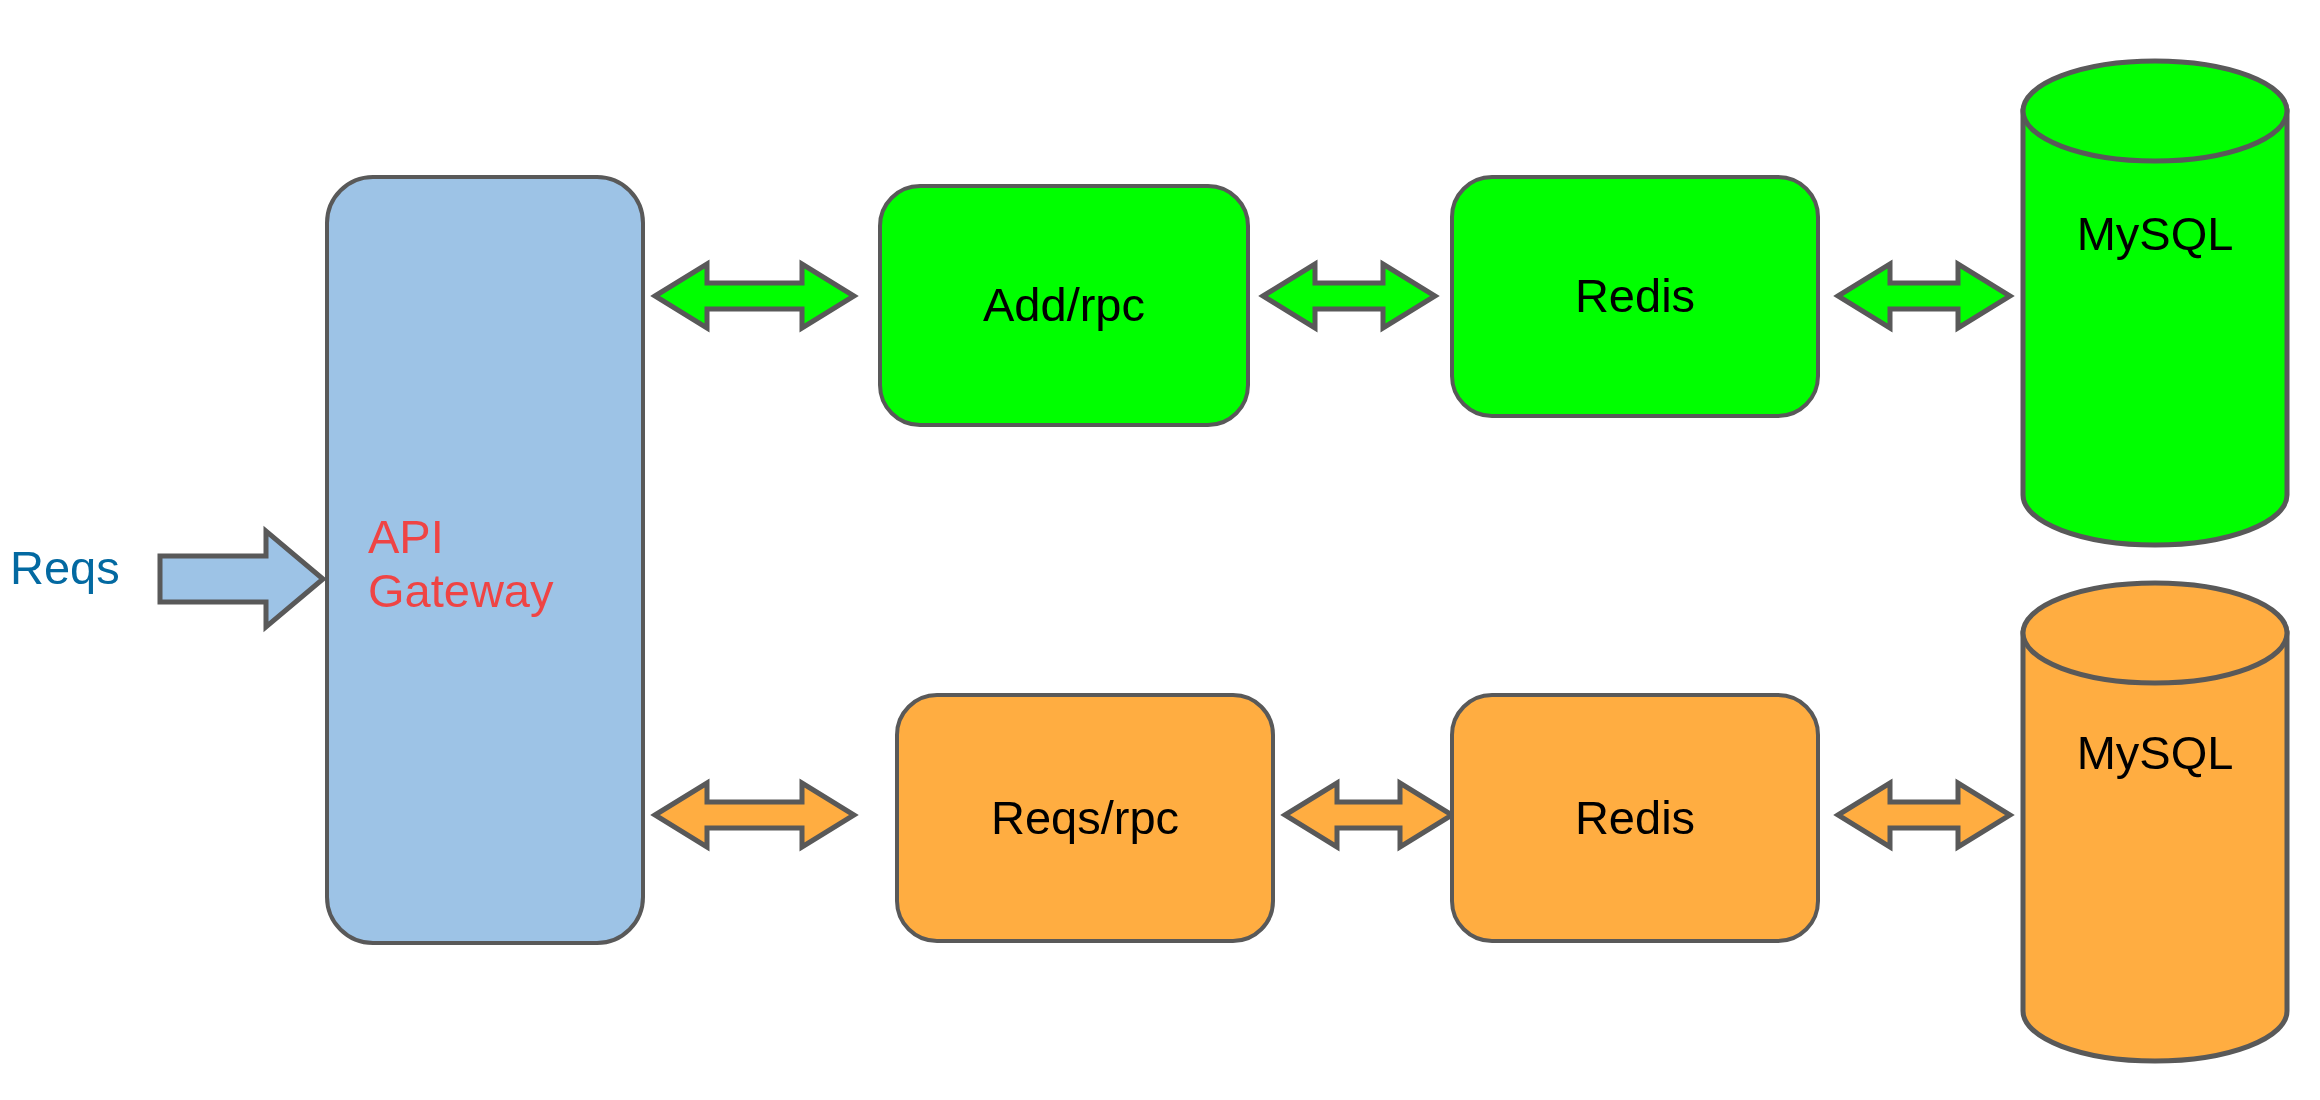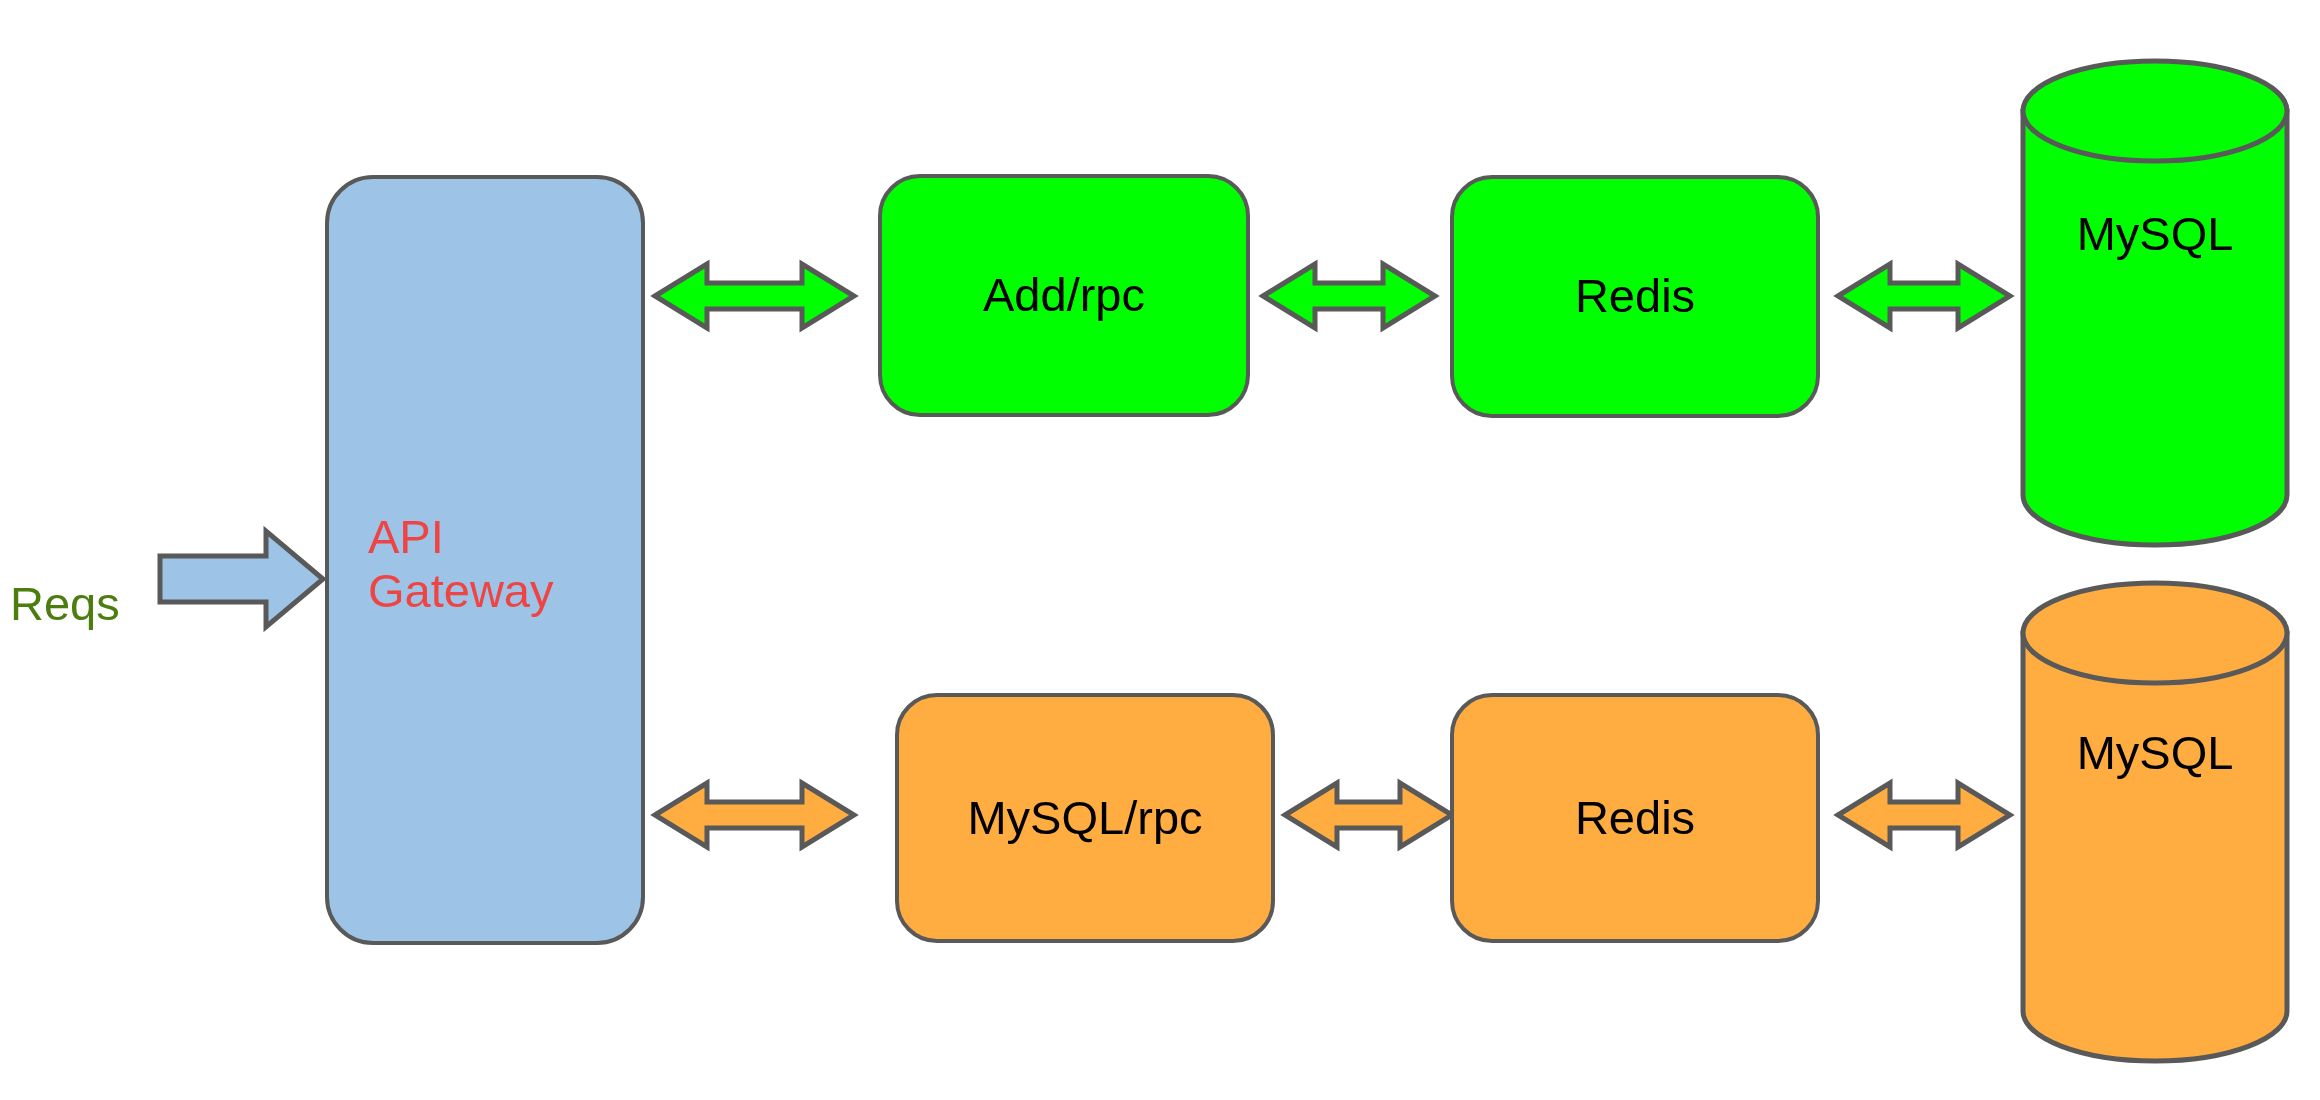--- a/index.html
+++ b/index.html
@@ -28,23 +28,22 @@
     line-height: 1.12;
     text-align: center;
     white-space: pre-line;
   }
   .rbox {
     border: 4px solid #595959;
     border-radius: 42px;
   }
   .label-plain {
     position: absolute;
-    color: #4d7c0f;
+    color: #0369a1;
     white-space: nowrap;
-    margin-top: 36px;
   }
   .svg-layer {
     position: absolute;
     left: 0;
     top: 0;
     width: 2320px;
     height: 1100px;
     pointer-events: none;
   }
   .cyl {
@@ -102,38 +101,38 @@
     <g>
       <path d="M 1838 815 L 1890 783 L 1890 802 L 1958 802 L 1958 783 L 2010 815 L 1958 847 L 1958 828 L 1890 828 L 1890 847 Z" fill="#FFAD41" stroke="#595959" stroke-width="5" stroke-linejoin="miter"></path>
     </g>
   </svg>
 
   <div class="node rbox" style="left:325px; top:175px; width:320px; height:770px; background:#9DC3E6; border-radius:48px;">
   </div>
   <div class="gw-text" style="left:368px; top:510px; font-size:47px;">API
 Gateway</div>
 
-  <div class="node rbox" style="left:878px; top:174px; width:372px; height:243px; background:#00FF00; font-size:47px;">
+  <div class="node rbox" style="left:878px; top:184px; width:372px; height:243px; background:#00FF00; font-size:47px;">
     <span>Add/rpc</span>
   </div>
 
   <div class="node rbox" style="left:1450px; top:175px; width:370px; height:243px; background:#00FF00; font-size:47px;">
     <span>Redis</span>
   </div>
 
   <div class="cyl" style="left:2020px; top:58px; width:270px; height:490px;">
     <svg width="270" height="490" viewBox="0 0 270 490" xmlns="http://www.w3.org/2000/svg">
       <path d="M 3 53 L 3 437 A 132 50 0 0 0 267 437 L 267 53 Z" fill="#00FF00" stroke="#595959" stroke-width="5"></path>
       <ellipse cx="135" cy="53" rx="132" ry="50" fill="#00FF00" stroke="#595959" stroke-width="5"></ellipse>
     </svg>
     <div class="cyl-label" style="top:148px; font-size:47px;">MySQL</div>
   </div>
 
   <div class="node rbox" style="left:895px; top:693px; width:380px; height:250px; background:#FFAD41; font-size:47px;">
-    <span>MySQL/rpc</span>
+    <span>Reqs/rpc</span>
   </div>
 
   <div class="node rbox" style="left:1450px; top:693px; width:370px; height:250px; background:#FFAD41; font-size:47px;">
     <span>Redis</span>
   </div>
 
   <div class="cyl" style="left:2020px; top:580px; width:270px; height:484px;">
     <svg width="270" height="484" viewBox="0 0 270 484" xmlns="http://www.w3.org/2000/svg">
       <path d="M 3 53 L 3 431 A 132 50 0 0 0 267 431 L 267 53 Z" fill="#FFAD41" stroke="#595959" stroke-width="5"></path>
       <ellipse cx="135" cy="53" rx="132" ry="50" fill="#FFAD41" stroke="#595959" stroke-width="5"></ellipse>

